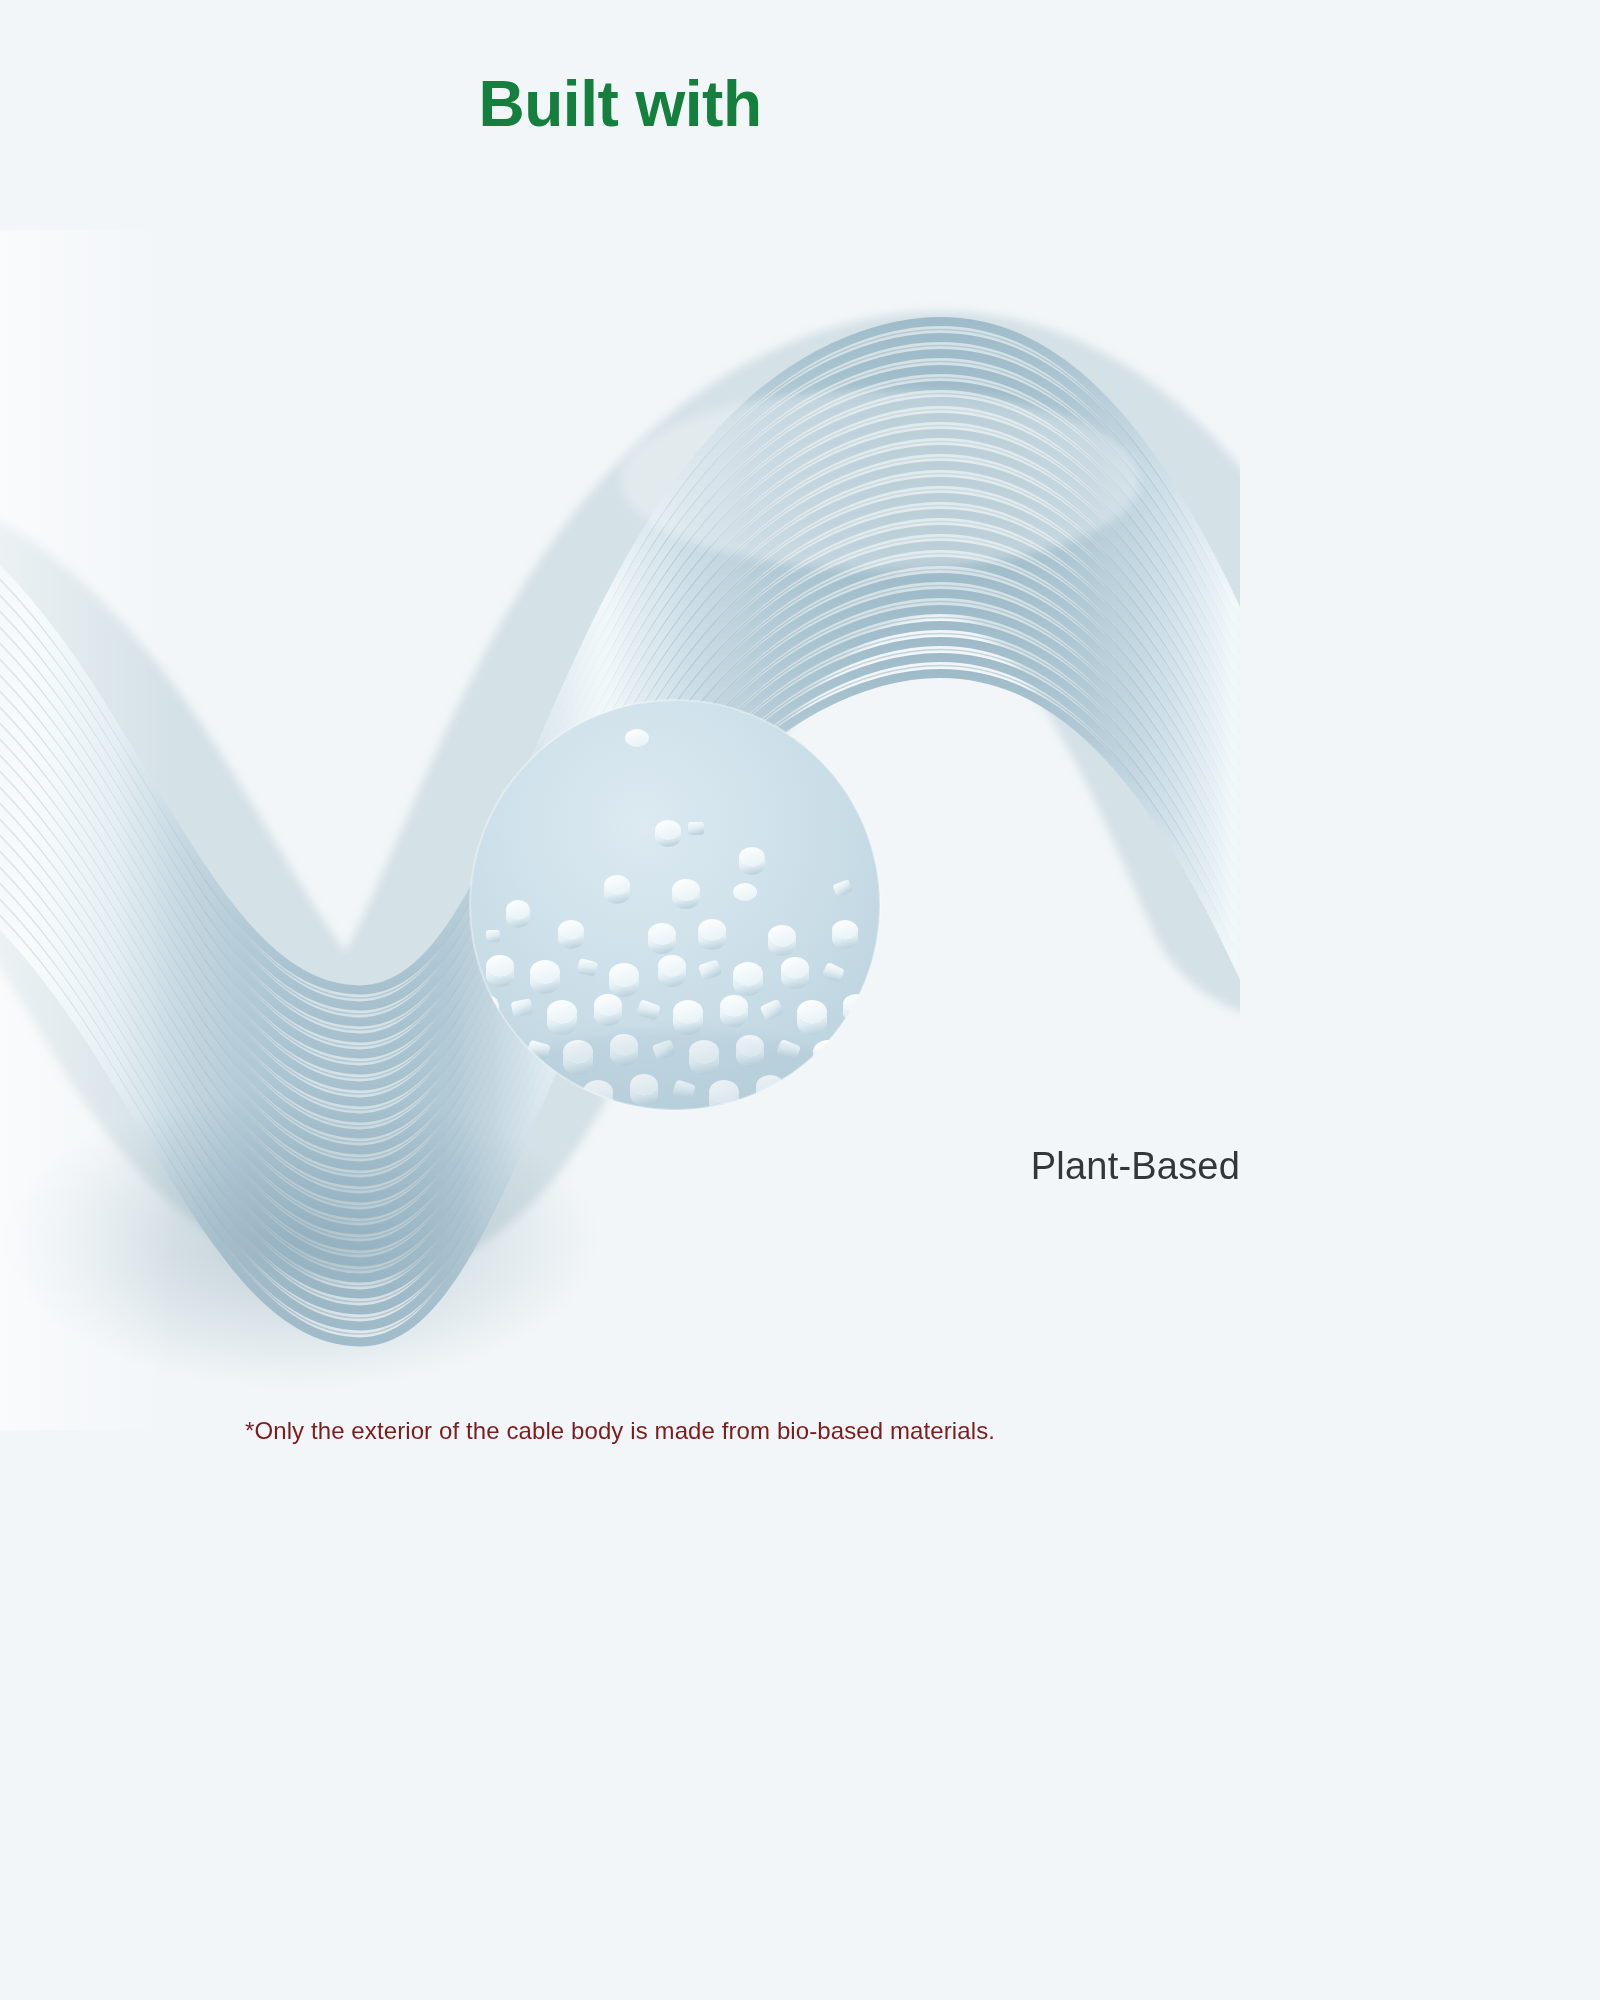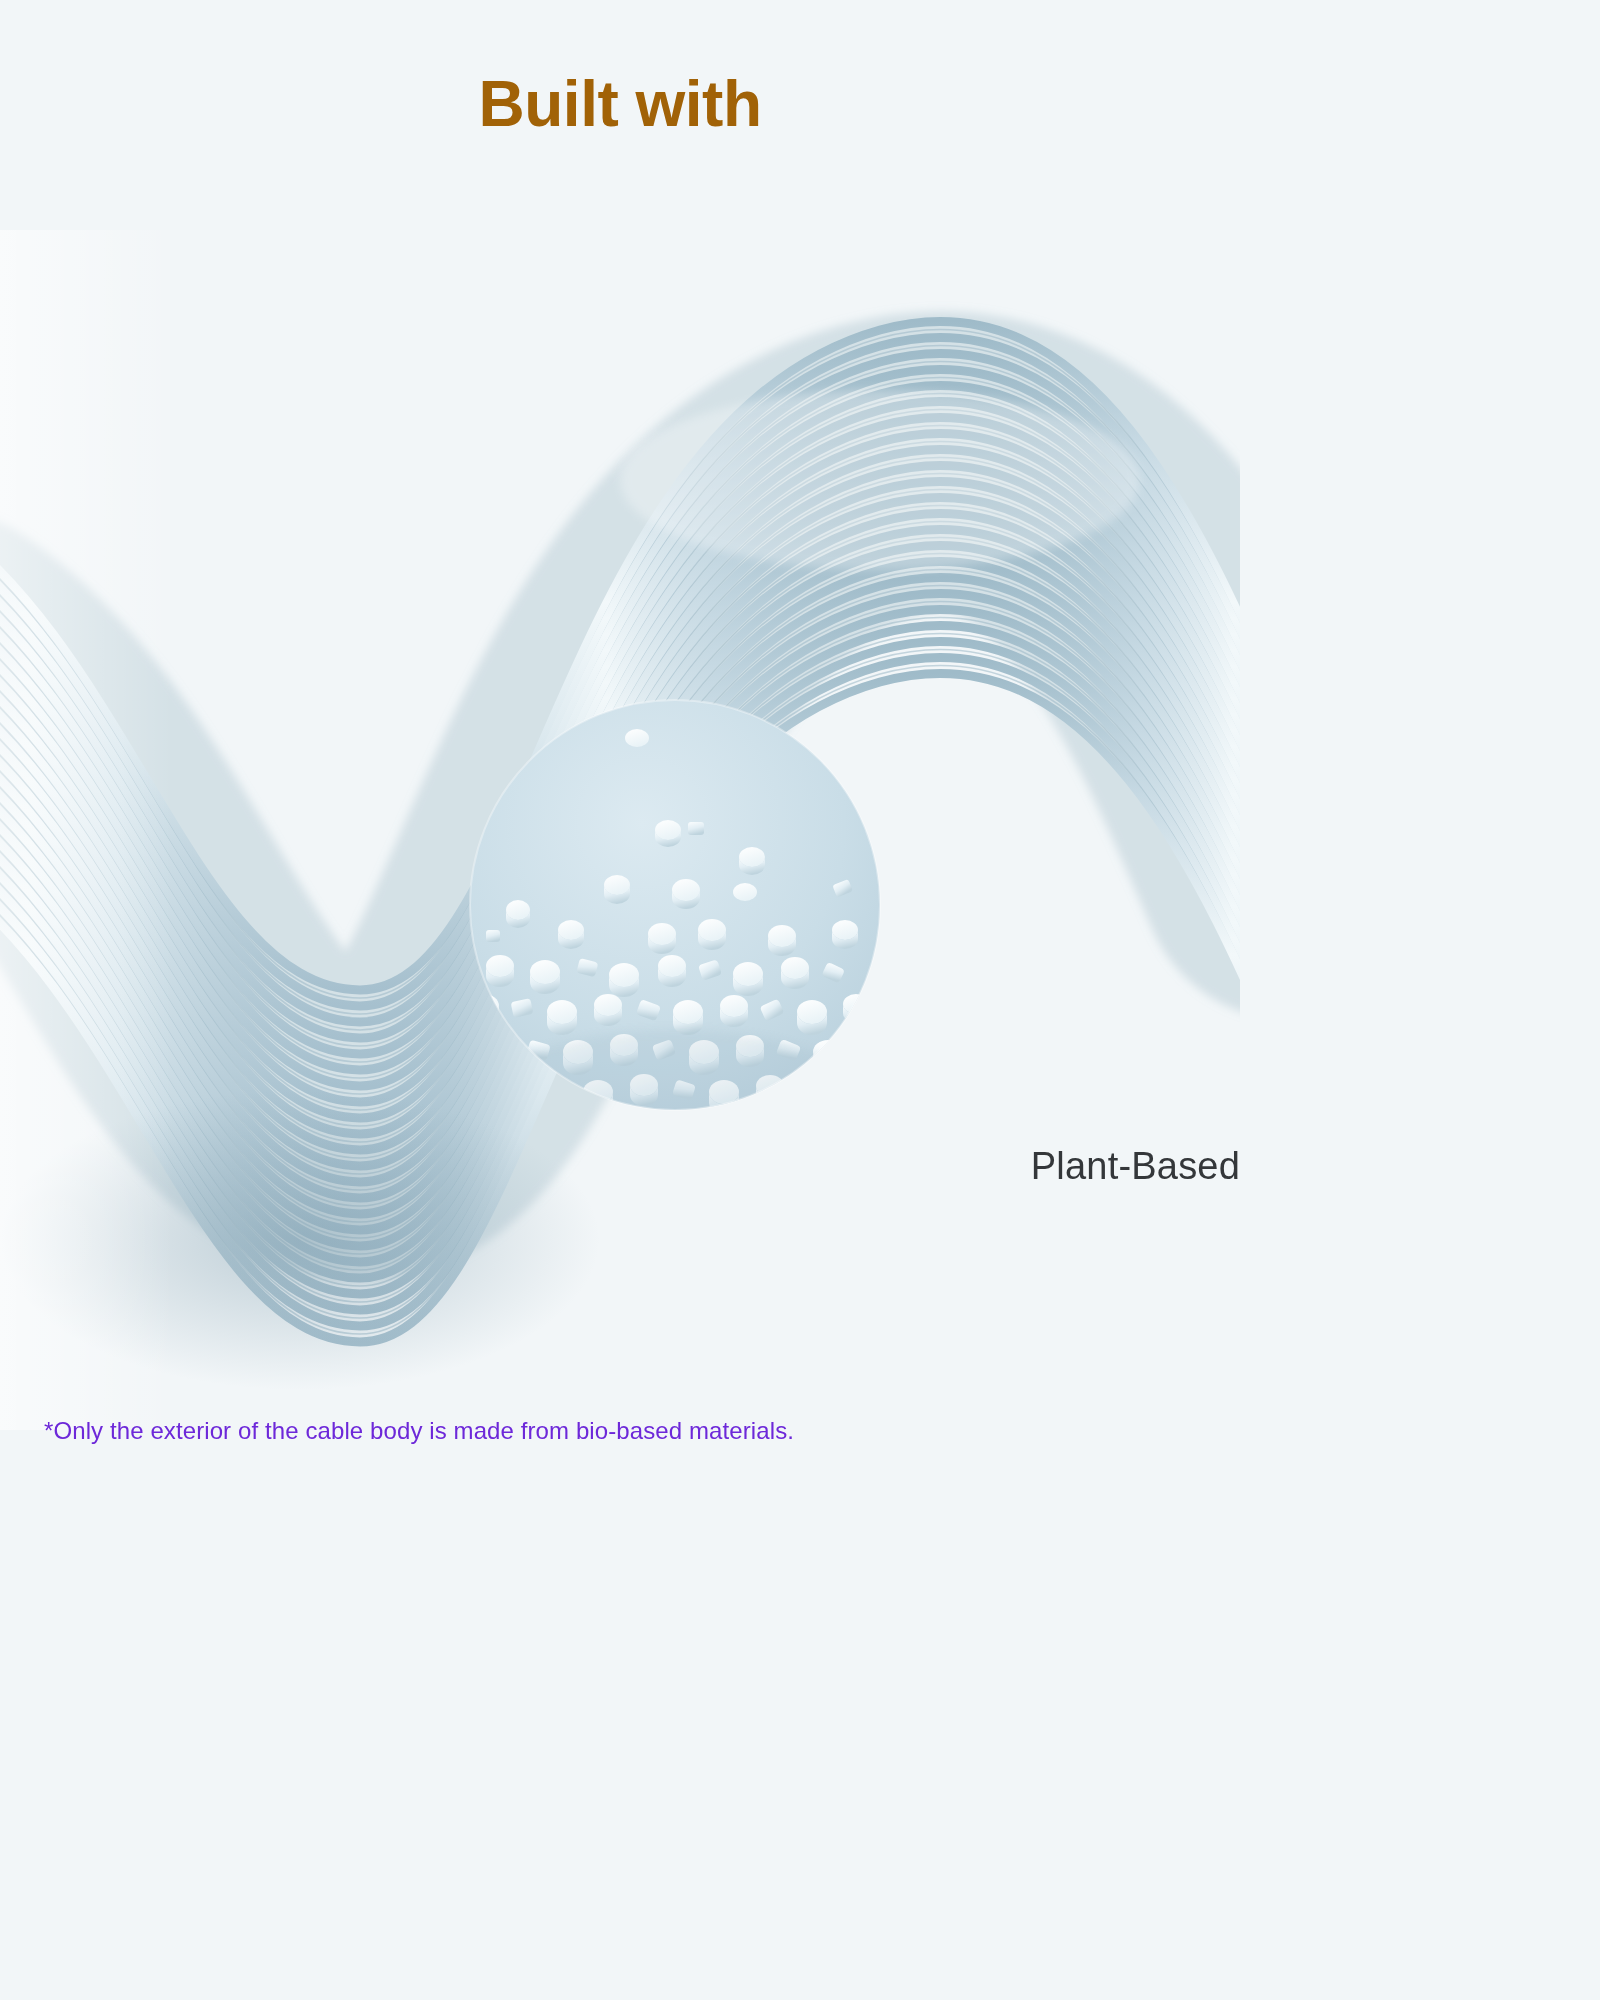--- a/index.html
+++ b/index.html
@@ -8,21 +8,21 @@
     background:#F2F6F8;
     font-family:"Liberation Sans",sans-serif;
     overflow:hidden;position:relative;
   }
   .page{position:relative;width:1240px;height:1552px;overflow:hidden;}
 
   
   .headline{
     position:absolute;top:72px;left:0;width:100%;
     text-align:center;z-index:40;
-    color:#a16207;
+    color:#15803d;
     font-weight:bold;
     letter-spacing:-0.5px;
     line-height:1.02;
   }
   .headline .l1{display:block;font-size:64px;}
   .headline .l2{display:block;font-size:64px;margin-top:8px;}
 
   
   .hero{position:absolute;left:0;top:230px;width:1240px;height:1200px;z-index:10;}
   .hero svg{display:block;width:1240px;height:1200px;}
@@ -32,24 +32,23 @@
     position:absolute;top:1140px;left:0;width:100%;
     text-align:right;z-index:50;
     color:#34373A;font-size:38px;line-height:1.42;
     font-weight:normal;letter-spacing:0.2px;
   }
   .caption span{display:block;}
 
   
   .footnote{
     position:absolute;top:1412px;left:0;width:100%;
-    text-align:left;z-index:50;
-    color:#6d28d9;font-size:24px;line-height:1.58;
+    text-align:center;z-index:50;
+    color:#7f1d1d;font-size:24px;line-height:1.58;
     letter-spacing:0.1px;
-    padding-left:44px;
   }
   .footnote span{display:block;}
 </style>
 </head>
 <body style="background: rgb(242, 246, 248);">
 
 <div class="page">
 
   <div class="headline">
     <span class="l1">Built with</span>

